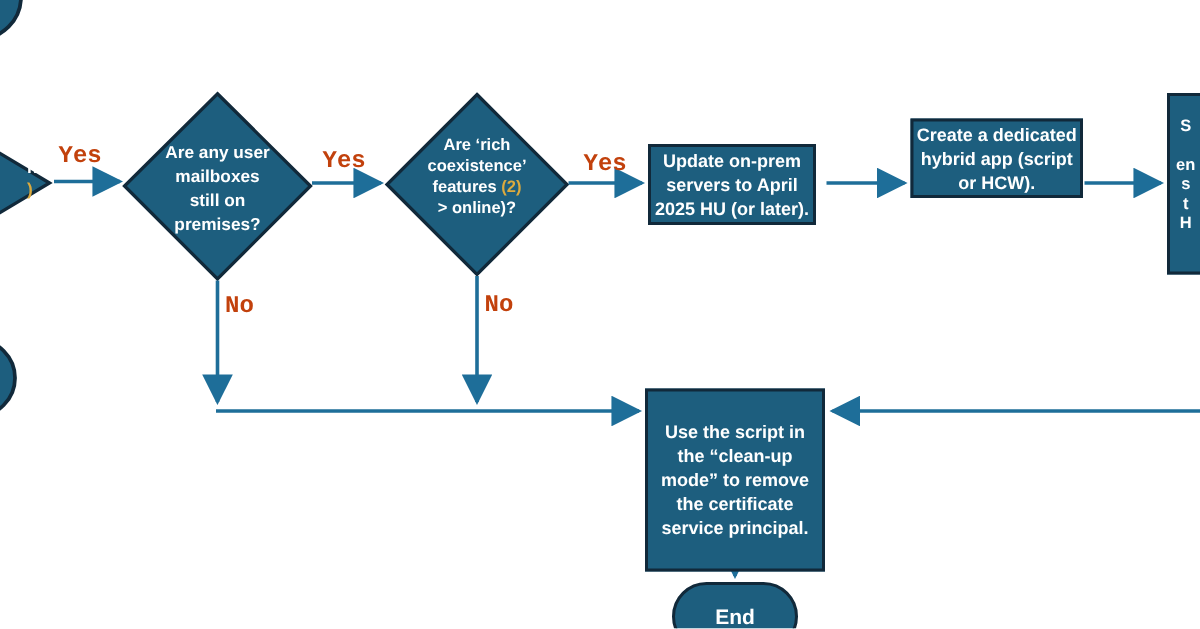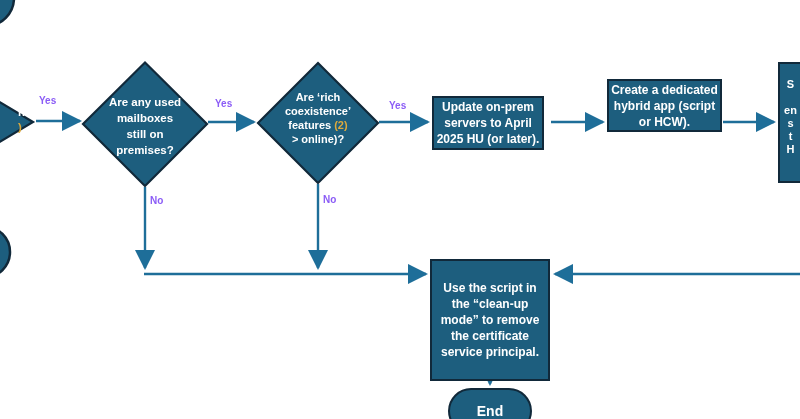--- a/index.html
+++ b/index.html
@@ -7,24 +7,25 @@
     position: relative;
     width: 800px;
     height: 419px;
     background: #ffffff;
     overflow: hidden;
     font-family: "Liberation Sans", sans-serif;
   }
   .layer { position: absolute; left: 0; top: 0; }
   .edge-label {
     position: absolute;
-    font-size: 10px;
+    font-size: 16px;
     font-weight: 700;
-    color: #8b5cf6;
+    color: #c2410c;
     white-space: pre;
+    font-family: Liberation Mono, monospace;
   }
   .shape-text {
     position: absolute;
     color: #ffffff;
     font-weight: 700;
     text-align: center;
   }
   .shape-text .ln { white-space: pre; }
   .d1-text .ln { font-size: 11.5px; line-height: 16px; }
   .d2-text .ln { font-size: 11px;   line-height: 14px; }
@@ -100,21 +101,21 @@
   <div class="edge-label" style="left:323px; top:194px;">No</div>
 
   <div class="shape-text frag-text" style="left:0; top:90px; width:14px;">
     <div class="ln">er</div>
     <div class="ln">h</div>
     <div class="ln accent">)</div>
     <div class="ln">?</div>
   </div>
 
   <div class="shape-text d1-text" style="left:93px; top:94px; width:104px;">
-    <div class="ln">Are any used</div>
+    <div class="ln">Are any user</div>
     <div class="ln">mailboxes</div>
     <div class="ln">still on</div>
     <div class="ln">premises?</div>
   </div>
 
   <div class="shape-text d2-text" style="left:258px; top:90px; width:120px;">
     <div class="ln">Are ‘rich</div>
     <div class="ln">coexistence’</div>
     <div class="ln"><span>features </span><span class="accent">(2)</span></div>
     <div class="ln">&gt; online)?</div>

